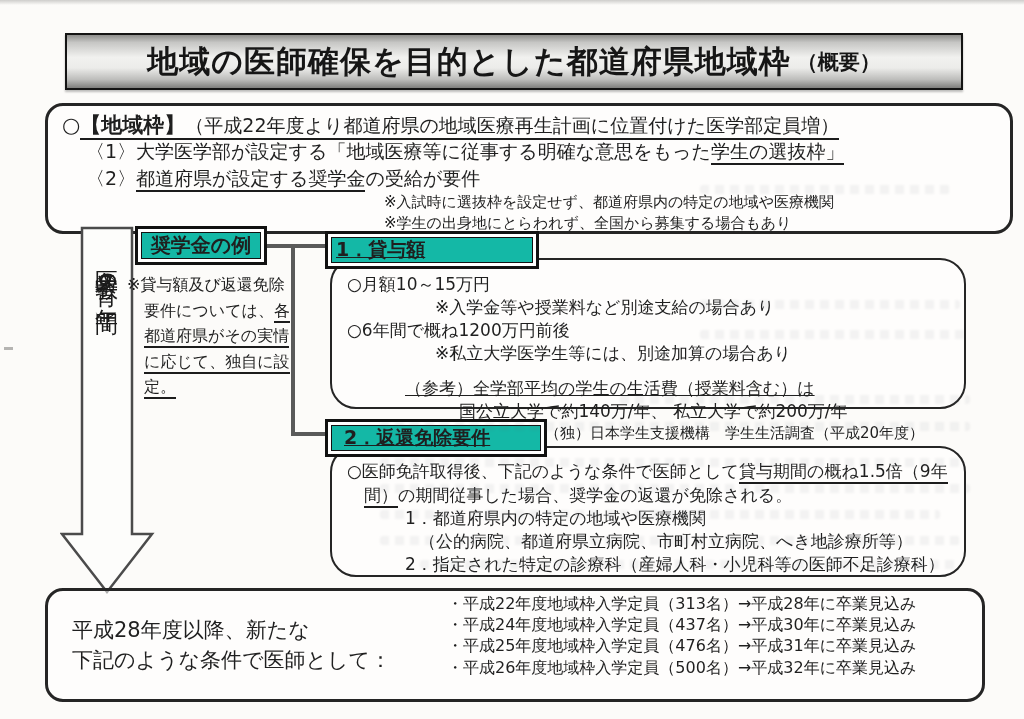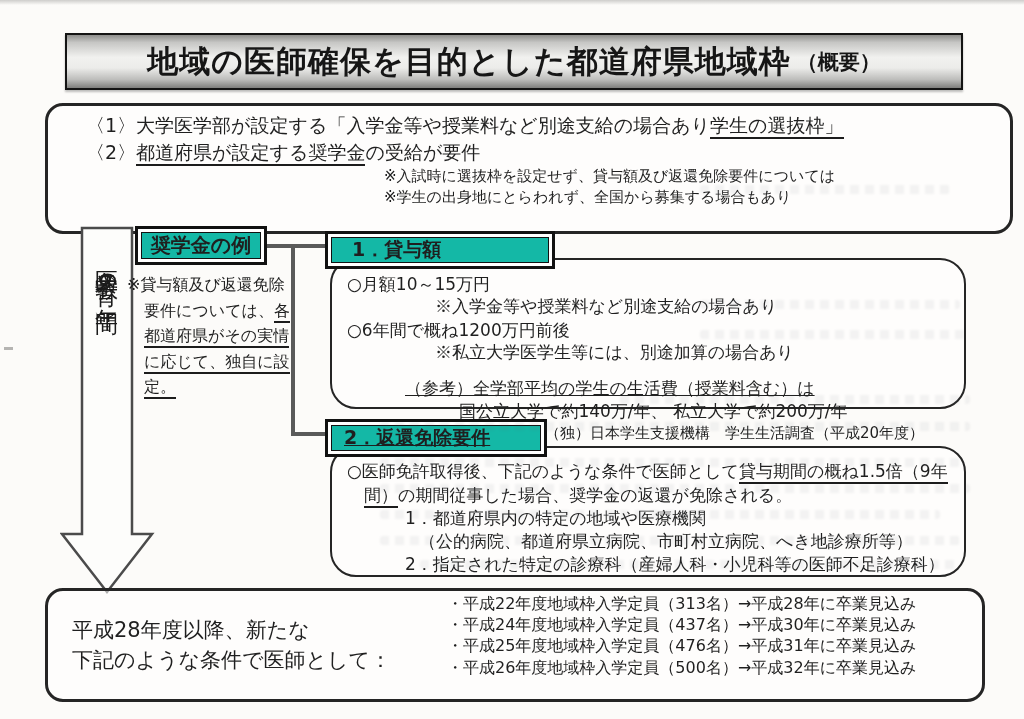--- a/index.html
+++ b/index.html
@@ -47,34 +47,34 @@
   }
   
   .dbl-box{
     position:absolute;background:#14b8a6;
     border:1.5px solid #111;
     box-shadow:0 0 0 3px #fff,0 0 0 6px #111;
     display:flex;align-items:center;
     z-index:6;
   }
   .scholarship-title{left:141px;top:232px;width:118px;height:25px;justify-content:center;font-size:20px;font-weight:bold;}
-  .loan-header{left:331px;top:237px;width:196px;height:24px;padding-left:20px;font-size:19px;font-weight:bold;}
+  .loan-header{left:331px;top:237px;width:196px;height:24px;padding-left:4px;font-size:19px;font-weight:bold;text-decoration:underline;}
   .exemption-header{left:331px;top:425px;width:196px;height:24px;padding-left:12px;font-size:19px;font-weight:bold;text-decoration:underline;}
   
   .conn{position:absolute;background:#5a5a5a;z-index:4;}
   
   .scholarship-note{
     position:absolute;left:127px;top:272px;width:152px;
     font-size:16px;line-height:25.5px;
     padding-left:17px;text-indent:-17px;
   }
   
   .loan-body{left:330px;top:258px;width:602px;height:121px;border-radius:26px;border-width:2.5px;padding:13px 15px;z-index:5;}
   .body-line{font-size:17px;line-height:23px;white-space:nowrap;}
-  .ind90{margin-left:88px;font-family:Liberation Mono, monospace;}
+  .ind90{margin-left:88px;}
   .ind60{margin-left:58px;}
   .ind75{margin-left:72px;}
   .ind110{margin-left:112px;}
   .src-line{font-size:15px;line-height:20px;margin-left:168px;white-space:nowrap;}
   .ref-line{margin-top:12px;text-decoration:underline;}
   .exemption-body{left:330px;top:446px;width:602px;height:105px;border-radius:26px;border-width:2.5px;padding:11px 15px;z-index:5;}
   .ex-intro{font-size:17px;line-height:24px;padding-left:17px;text-indent:-17px;width:600px;}
   
   .outcome-box{left:45px;top:588px;width:934px;height:108px;border-radius:18px;}
   .outcome-left{position:absolute;left:72px;top:615px;font-size:21px;line-height:30px;white-space:nowrap;}
@@ -96,27 +96,30 @@
 <div id="page">
 
   <div class="scan-top"></div>
 
   <div class="title-bar">
     <span class="title-main">地域の医師確保を目的とした都道府県地域枠</span>
     <span class="title-suffix">（概要）</span>
   </div>
 
   <div class="round-box overview-box">
+    <div class="ov-heading">
+      <span class="ov-marker">○</span><span class="ov-underline-wrap"><span class="ov-bold">【地域枠】</span><span class="ov-rest">（平成22年度より都道府県の地域医療再生計画に位置付けた医学部定員増）</span></span>
+    </div>
     <div class="ov-item">
-      <span>〈1〉</span><span>大学医学部が設定する「入学金等や授業料など別途支給の場合あり</span><span class="u">学生の選抜枠」</span>
+      <span>〈1〉</span><span>大学医学部が設定する「地域医療等に従事する明確な意思をもった</span><span class="u">学生の選抜枠」</span>
     </div>
     <div class="ov-item">
       <span>〈2〉</span><span class="u">都道府県が設定する奨学金</span><span>の受給が要件</span>
     </div>
-    <div class="ov-note">※入試時に選抜枠を設定せず、貸与額及び返還免除要件については</div>
+    <div class="ov-note">※入試時に選抜枠を設定せず、都道府県内の特定の地域や医療機関</div>
     <div class="ov-note">※学生の出身地にとらわれず、全国から募集する場合もあり</div>
   </div>
 
   <div class="arrow-wrap">
     <svg width="104" height="370" viewBox="0 0 104 370">
       <polygon points="22,2 72,2 72,308 92,308 47,366 2,308 22,308" fill="#fdfdfb" stroke="#4b4b4b" stroke-width="2.5" stroke-linejoin="miter"></polygon>
     </svg>
   </div>
   <div class="arrow-label">医学教育（6年間）</div>
 

